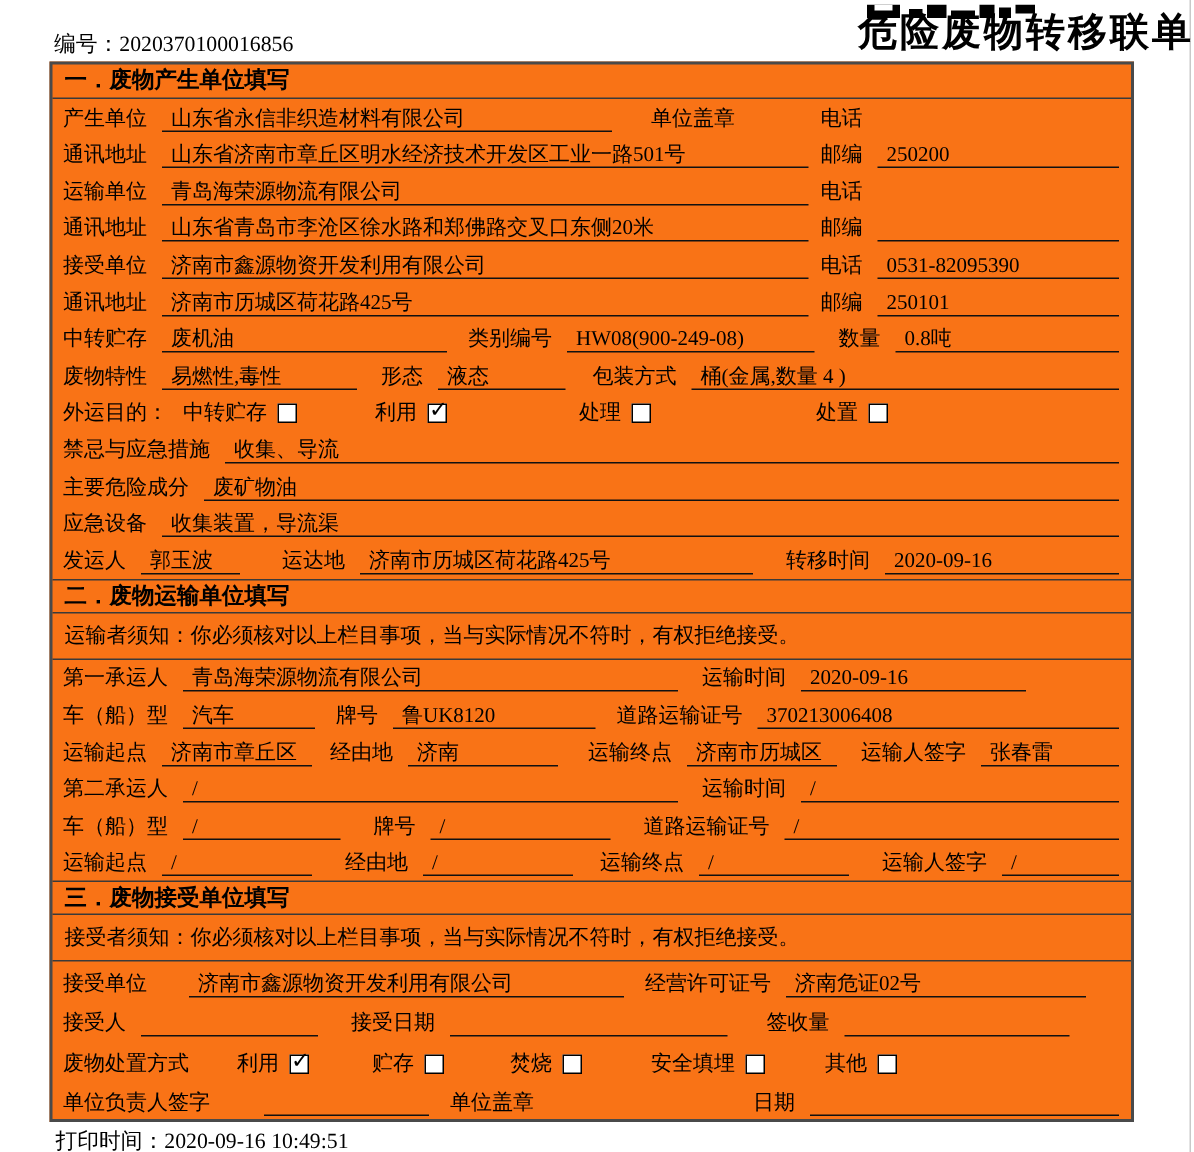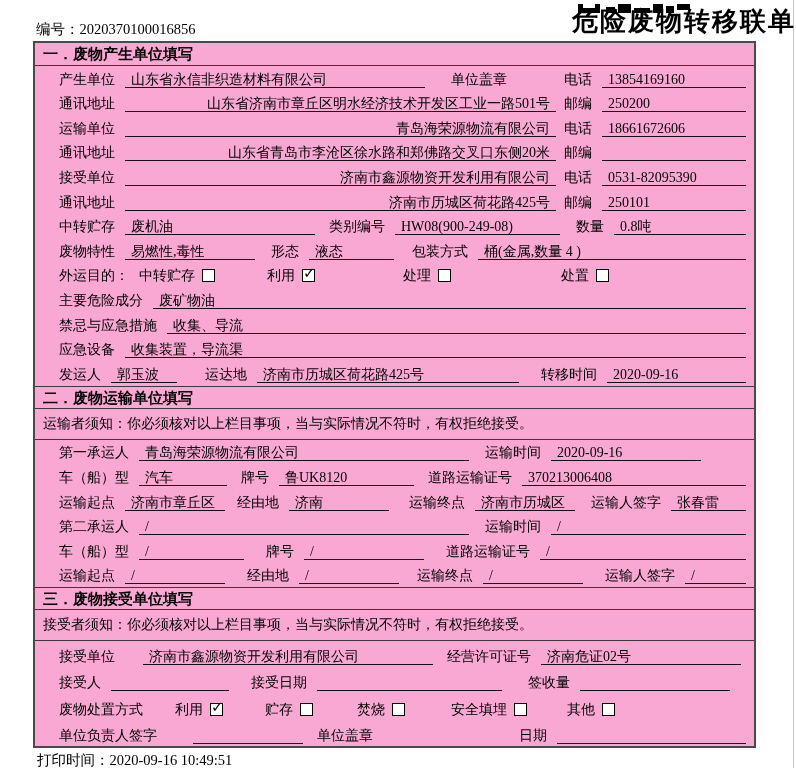--- a/index.html
+++ b/index.html
@@ -9,36 +9,36 @@
     color:#000;overflow:hidden;
   }
   .page-edge{position:absolute;right:2px;top:0;bottom:0;width:1px;background:#c9c9c9;}
   
   .serial{position:absolute;left:36px;top:20px;font-size:14.5px;white-space:nowrap;}
   .doc-title{position:absolute;left:0;top:4px;width:100%;text-align:right;
     font-size:26px;font-weight:bold;letter-spacing:2px;}
   .qr-strip{position:absolute;left:578px;top:0;width:112px;height:10px;}
   
   .form-box{position:absolute;left:33px;top:41px;width:723px;height:707px;
-    border:2px solid #4a4a4a;box-sizing:border-box;background:#f9a8d4;}
+    border:2px solid #4a4a4a;box-sizing:border-box;background:#f97316;}
   .sh{height:23px;line-height:20px;font-weight:bold;font-size:15px;
     padding:1px 8px 0 8px;border-bottom:1.5px solid #3a3a3a;box-sizing:border-box;}
   .sh.mid{border-top:1.5px solid #3a3a3a;}
   .note{height:31px;display:flex;align-items:center;padding:0 8px;font-size:14px;
     border-bottom:1px solid #3a3a3a;box-sizing:border-box;}
   
-  .r{display:flex;align-items:flex-end;height:24.6px;padding:0 8px 3px 24px;
+  .r{display:flex;align-items:flex-end;height:24.6px;padding:0 8px 3px 7px;
      box-sizing:border-box;font-size:14px;}
   .r3{height:26.5px;}
   .l{white-space:nowrap;margin-right:10px;line-height:17px;}
   .v{border-bottom:1px solid #111;padding:0 6px;white-space:nowrap;overflow:hidden;
      height:17px;line-height:17px;box-sizing:border-box;}
   .f{flex:1;}
   .lc{display:flex;width:505px;flex:0 0 505px;align-items:flex-end;}
-  .lc .v.f{margin-right:8px;text-align:right;}
+  .lc .v.f{margin-right:8px;}
   
   .opt{display:flex;align-items:center;line-height:17px;white-space:nowrap;}
   .cb{display:inline-block;width:13px;height:13px;border:1px solid #000;
       margin-left:7px;position:relative;box-sizing:border-box;background:#fff;}
   .cb.checked::after{content:"✓";position:absolute;left:0px;top:-5px;
       font-size:15px;font-weight:bold;font-family:"DejaVu Sans",sans-serif;}
   
   .print-time{position:absolute;left:37px;top:751px;font-size:14.5px;white-space:nowrap;}
 </style>
 </head>
@@ -65,39 +65,37 @@
 
   <div class="sh">一．废物产生单位填写</div>
 
   <div class="r">
     <div class="lc">
       <span class="l">产生单位</span>
       <span class="v" style="width:300px">山东省永信非织造材料有限公司</span>
       <span class="l" style="margin-left:26px">单位盖章</span>
     </div>
     <span class="l">电话</span>
-    <span class="v f">13854169160</span>
   </div>
 
   <div class="r">
     <div class="lc">
       <span class="l">通讯地址</span>
       <span class="v f">山东省济南市章丘区明水经济技术开发区工业一路501号</span>
     </div>
     <span class="l">邮编</span>
     <span class="v f">250200</span>
   </div>
 
   <div class="r">
     <div class="lc">
       <span class="l">运输单位</span>
       <span class="v f">青岛海荣源物流有限公司</span>
     </div>
     <span class="l">电话</span>
-    <span class="v f">18661672606</span>
   </div>
 
   <div class="r">
     <div class="lc">
       <span class="l">通讯地址</span>
       <span class="v f">山东省青岛市李沧区徐水路和郑佛路交叉口东侧20米</span>
     </div>
     <span class="l">邮编</span>
     <span class="v f"></span>
   </div>
@@ -152,27 +150,27 @@
       <span>处理</span>
       <span class="cb"></span>
     </span>
     <span class="opt" style="margin-left:110px">
       <span>处置</span>
       <span class="cb"></span>
     </span>
   </div>
 
   <div class="r">
+    <span class="l">禁忌与应急措施</span>
+    <span class="v f">收集、导流</span>
+  </div>
+
+  <div class="r">
     <span class="l">主要危险成分</span>
     <span class="v f">废矿物油</span>
-  </div>
-
-  <div class="r">
-    <span class="l">禁忌与应急措施</span>
-    <span class="v f">收集、导流</span>
   </div>
 
   <div class="r">
     <span class="l">应急设备</span>
     <span class="v f">收集装置，导流渠</span>
   </div>
 
   <div class="r">
     <span class="l">发运人</span>
     <span class="v" style="width:66px">郭玉波</span>

